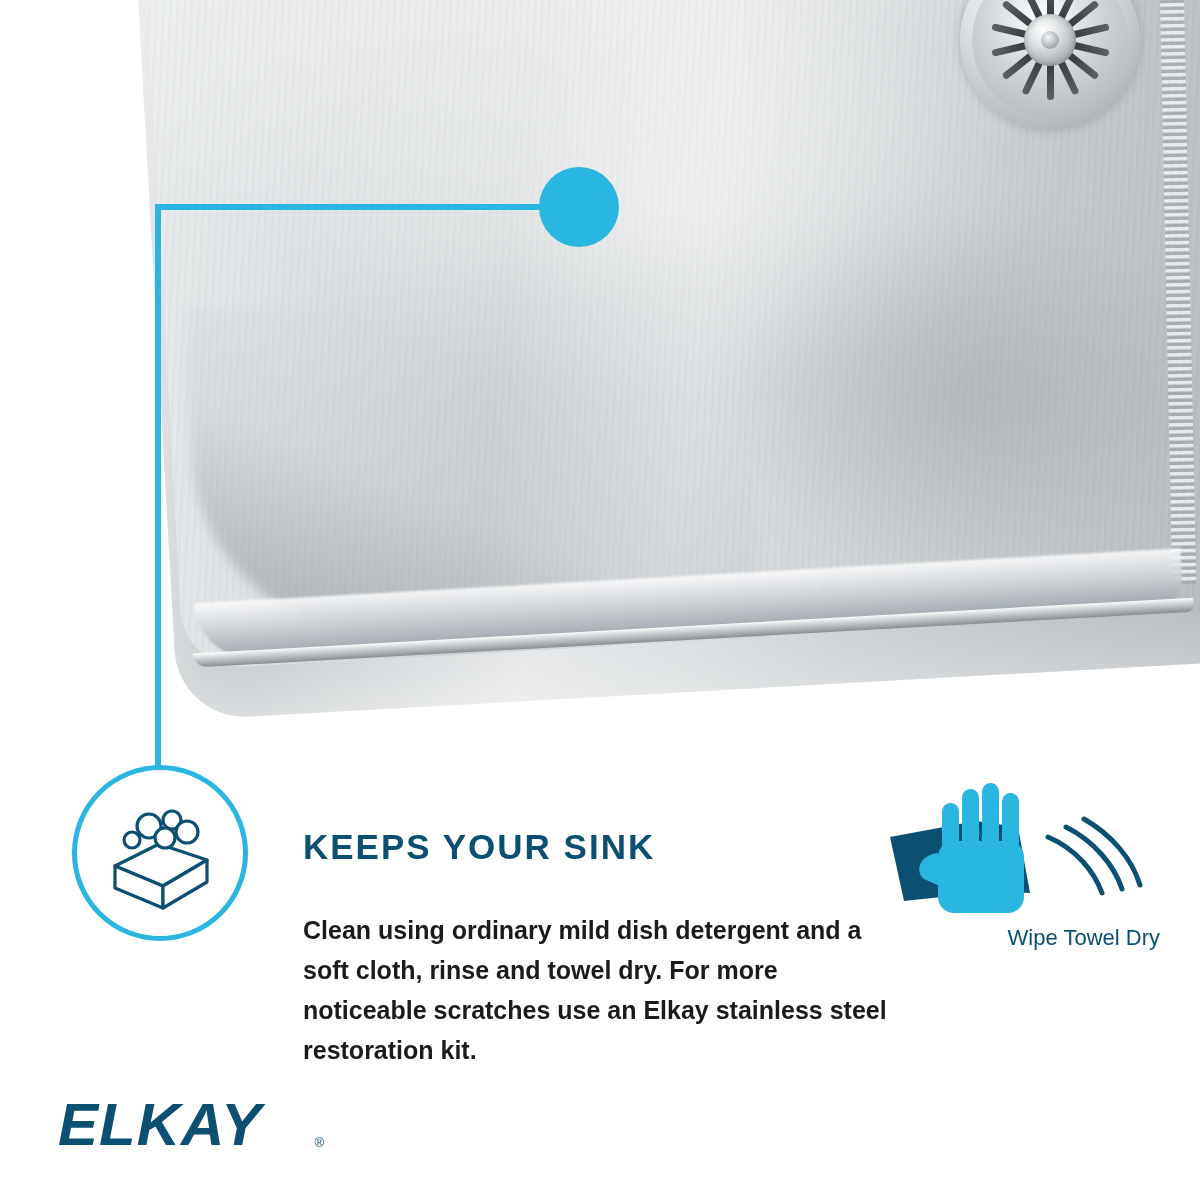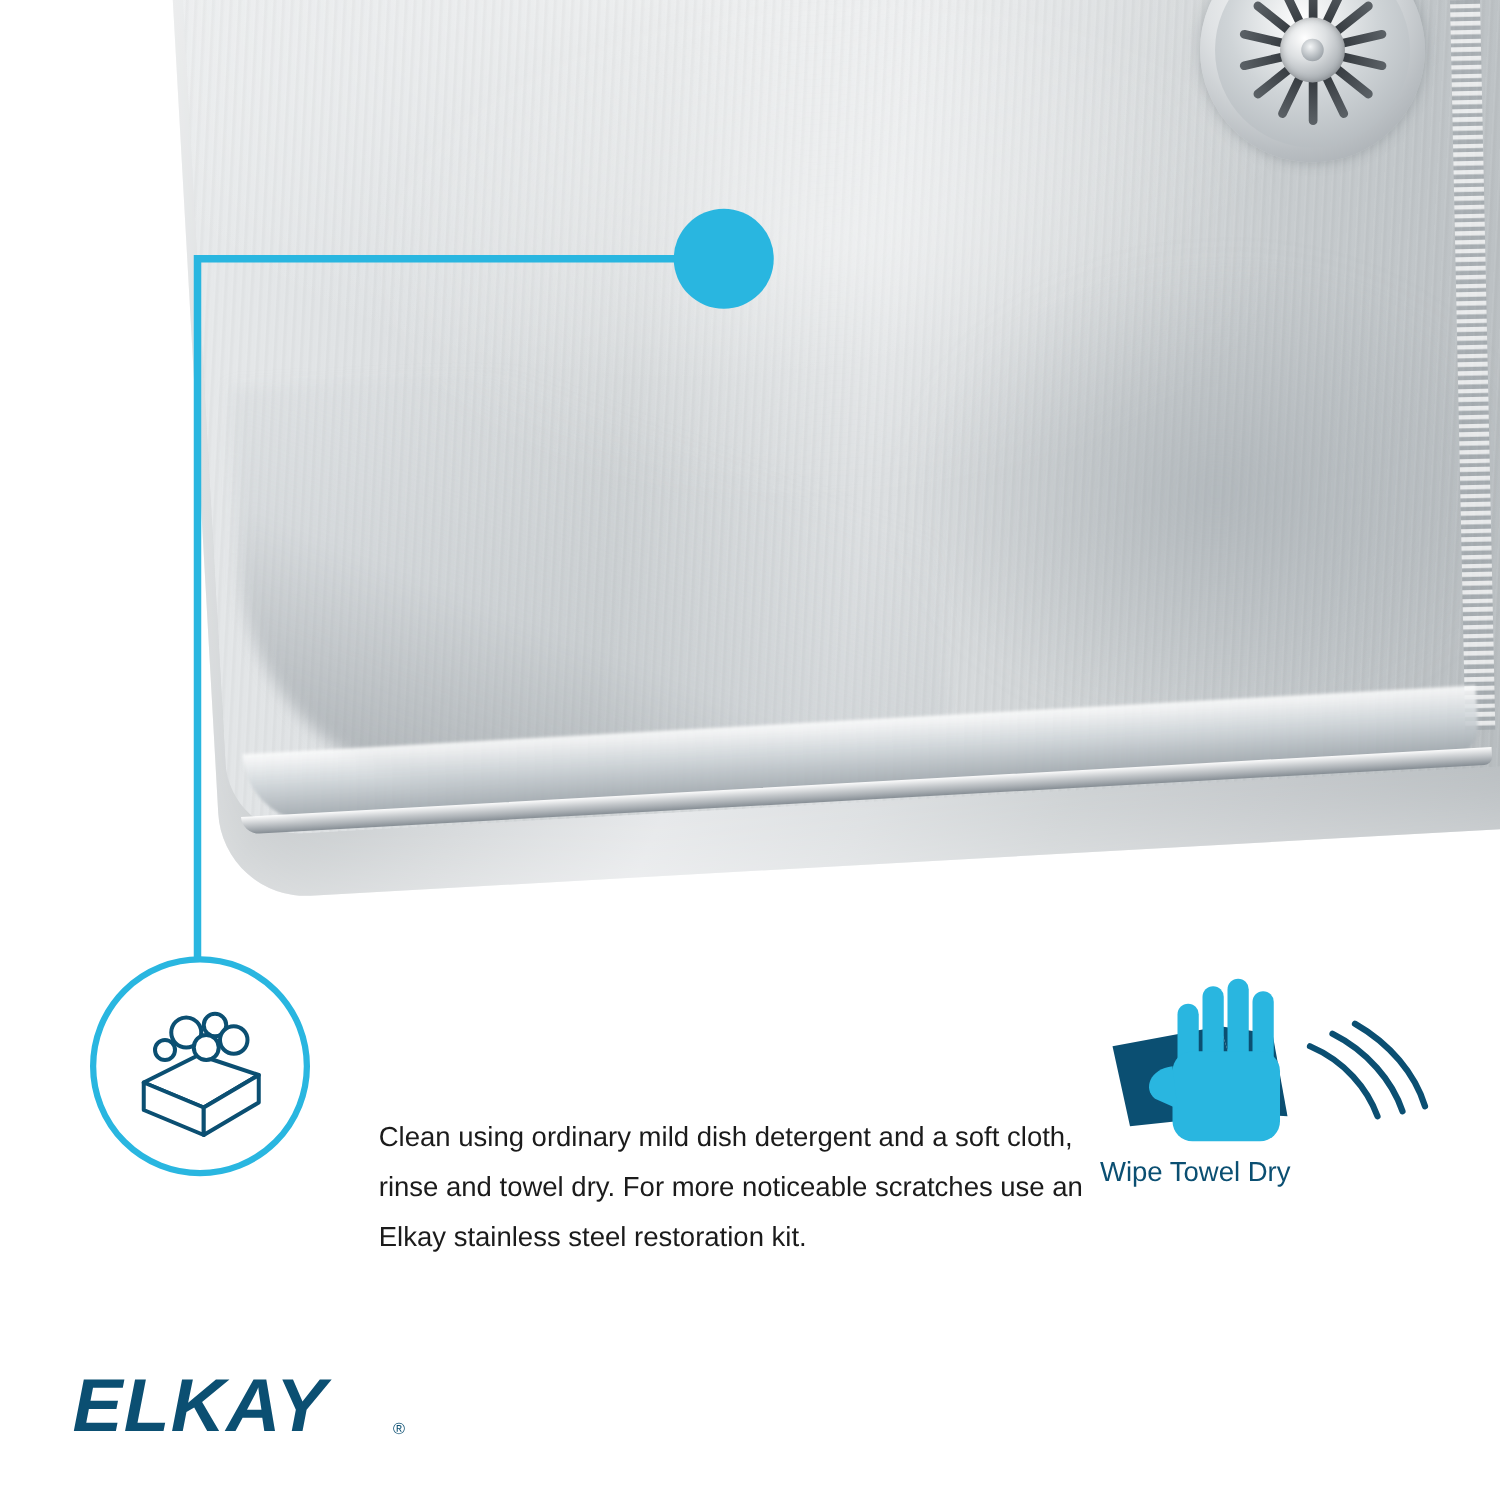--- a/index.html
+++ b/index.html
@@ -249,42 +249,43 @@
   #headline {
     color: #0b4f72;
     font-size: 35px;
     font-weight: bold;
     letter-spacing: 2.0px;
     line-height: 46px;
     margin: 0;
     font-family: "Liberation Sans", sans-serif;
   }
   #body-copy {
-    margin: 20px 0 0 0;
+    margin: 40px 0 0 0;
     color: #1b1b1b;
-    font-size: 22px;
+    font-size: 25px;
     line-height: 40px;
     font-family: "Liberation Sans", sans-serif;
     max-width: 590px;
+    font-weight: bold;
   }
 
   
   #wipe-graphic {
     position: absolute;
     left: 880px;
     top: 775px;
     width: 280px;
     height: 200px;
   }
   #wipe-caption {
     position: absolute;
     left: 880px;
     top: 925px;
     width: 280px;
-    text-align: left;
+    text-align: right;
     color: #0b4f72;
     font-size: 22px;
     font-family: "Liberation Sans", sans-serif;
   }
 
   
   #logo {
     position: absolute;
     left: 58px;
     top: 1098px;
@@ -365,21 +366,21 @@
     <circle cx="95" cy="50" r="9" fill="#ffffff" stroke="#0b4f72" stroke-width="3.2"></circle>
     <circle cx="110" cy="62" r="11" fill="#ffffff" stroke="#0b4f72" stroke-width="3.2"></circle>
     <circle cx="55" cy="70" r="8" fill="#ffffff" stroke="#0b4f72" stroke-width="3.2"></circle>
     <circle cx="88" cy="68" r="10" fill="#ffffff" stroke="#0b4f72" stroke-width="3.2"></circle>
   </svg>
 </div>
 
 <div id="text-block">
   <h1 id="headline">
     <br>
-    <br>
+    <span>KEEPS YOUR SINK</span><br>
   </h1>
   <p id="body-copy">Clean using ordinary mild dish detergent and a soft cloth, rinse and towel dry. For more noticeable scratches use an Elkay stainless steel restoration kit.</p>
 </div>
 
 <div id="wipe-graphic">
   <svg width="280" height="180" viewBox="0 0 280 180">
 
     <path d="M10 62 L96 46 L118 116 L24 126 Z" fill="#0b4f72"></path>
     <path d="M96 46 L138 52 L150 118 L118 116 Z" fill="#0b4f72"></path>
 

